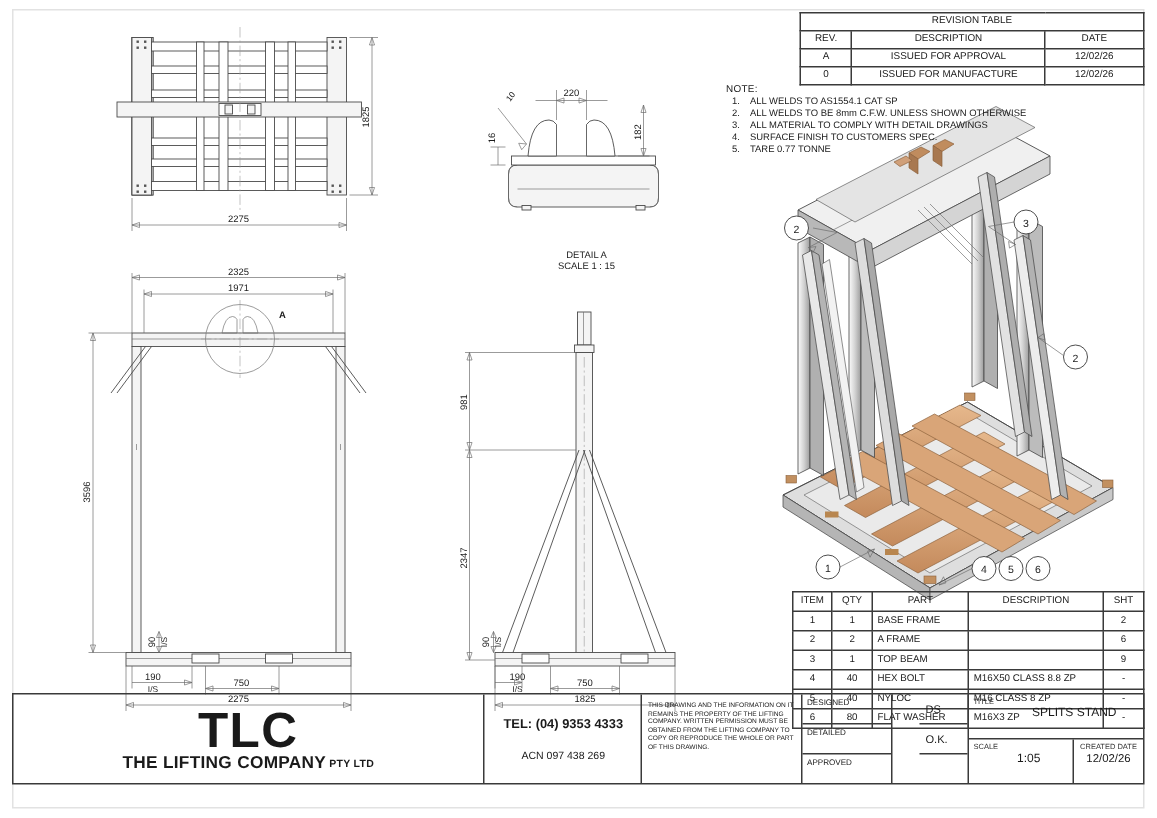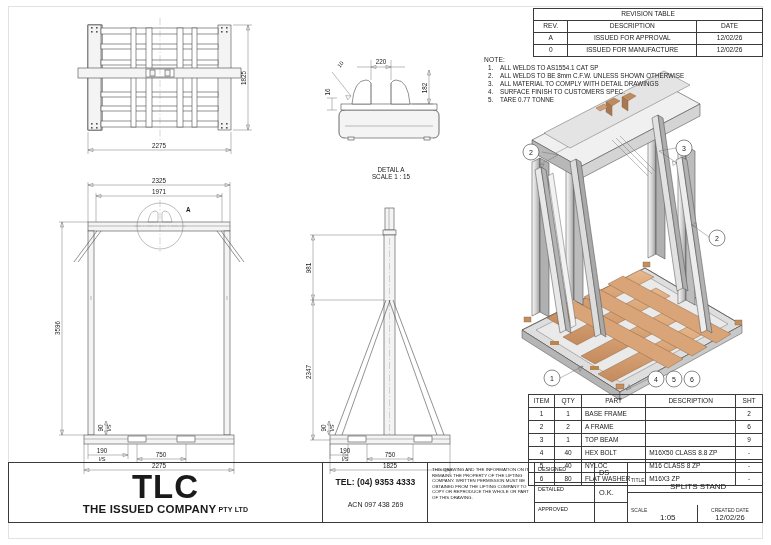--- a/index.html
+++ b/index.html
@@ -58,30 +58,30 @@
 
   
   #disc{width:107px;padding:4px 3px 0 4px;font-size:4.4px;line-height:5.6px;
         box-sizing:border-box;color:#222;}
 
   
   #appr{width:60px;display:flex;flex-direction:column;}
   .ap-row{flex:1;border-bottom:1px solid #3a3a3a;position:relative;}
   .ap-row:last-child{border-bottom:none;}
   .ap-lab{position:absolute;left:3px;top:3px;font-size:5.4px;}
-  #sign{width:32px;display:flex;flex-direction:column;border-right:1px solid #3a3a3a;}
+  #sign{width:32px;display:flex;flex-direction:column;border-right:1px solid #3a3a3a;margin-left:18px;}
   .sg-row{flex:1;border-bottom:1px solid #3a3a3a;position:relative;}
   .sg-row:last-child{border-bottom:none;}
   .sg-val{position:absolute;left:4px;top:5px;font-size:7.4px;}
 
   
   #rinfo{flex:1;display:flex;flex-direction:column;}
   .ri-row{flex:1;display:flex;border-bottom:1px solid #3a3a3a;}
   .ri-row:last-child{border-bottom:none;}
-  .ri-cell{position:relative;border-right:1px solid #3a3a3a;box-sizing:border-box;margin-top:12px;}
+  .ri-cell{position:relative;border-right:1px solid #3a3a3a;box-sizing:border-box;}
   .ri-cell:last-child{border-right:none;}
   .ri-lab{position:absolute;left:3px;top:1.5px;font-size:5px;color:#333;}
   .ri-val{position:absolute;left:26px;top:8px;font-size:8px;}
   .ri-ctr{position:absolute;left:0;width:100%;top:9px;text-align:center;font-size:8px;}
   .ri-ctr2{position:absolute;left:0;width:100%;top:8px;text-align:center;font-size:7.4px;}
 
   
   #dwg{position:absolute;left:0;top:0;width:771px;height:545px;}
   .ln{stroke:#4a4a4a;stroke-width:.6;fill:none;}
   .lnT{stroke:#6f6f6f;stroke-width:.45;fill:none;}
@@ -565,21 +565,21 @@
         </tr>
       </tbody>
     </table>
   </div>
 
   <div id="tblock">
 
     <div id="logo-panel" class="tb-cell">
       <div id="logo-big">TLC</div>
       <div id="logo-sub">
-        <span>THE ISSUED COMPANY</span><span class="pty">PTY LTD</span>
+        <span>THE LIFTING COMPANY</span><span class="pty">PTY LTD</span>
       </div>
     </div>
 
     <div id="tel-panel" class="tb-cell">
       <div id="tel-line">TEL: (04) 9353 4333</div>
       <div id="acn-line">ACN 097 438 269</div>
     </div>
 
     <div id="disc" class="tb-cell">THIS DRAWING AND THE INFORMATION ON IT REMAINS THE PROPERTY OF THE LIFTING COMPANY. WRITTEN PERMISSION MUST BE OBTAINED FROM THE LIFTING COMPANY TO COPY OR REPRODUCE THE WHOLE OR PART OF THIS DRAWING.</div>
 

